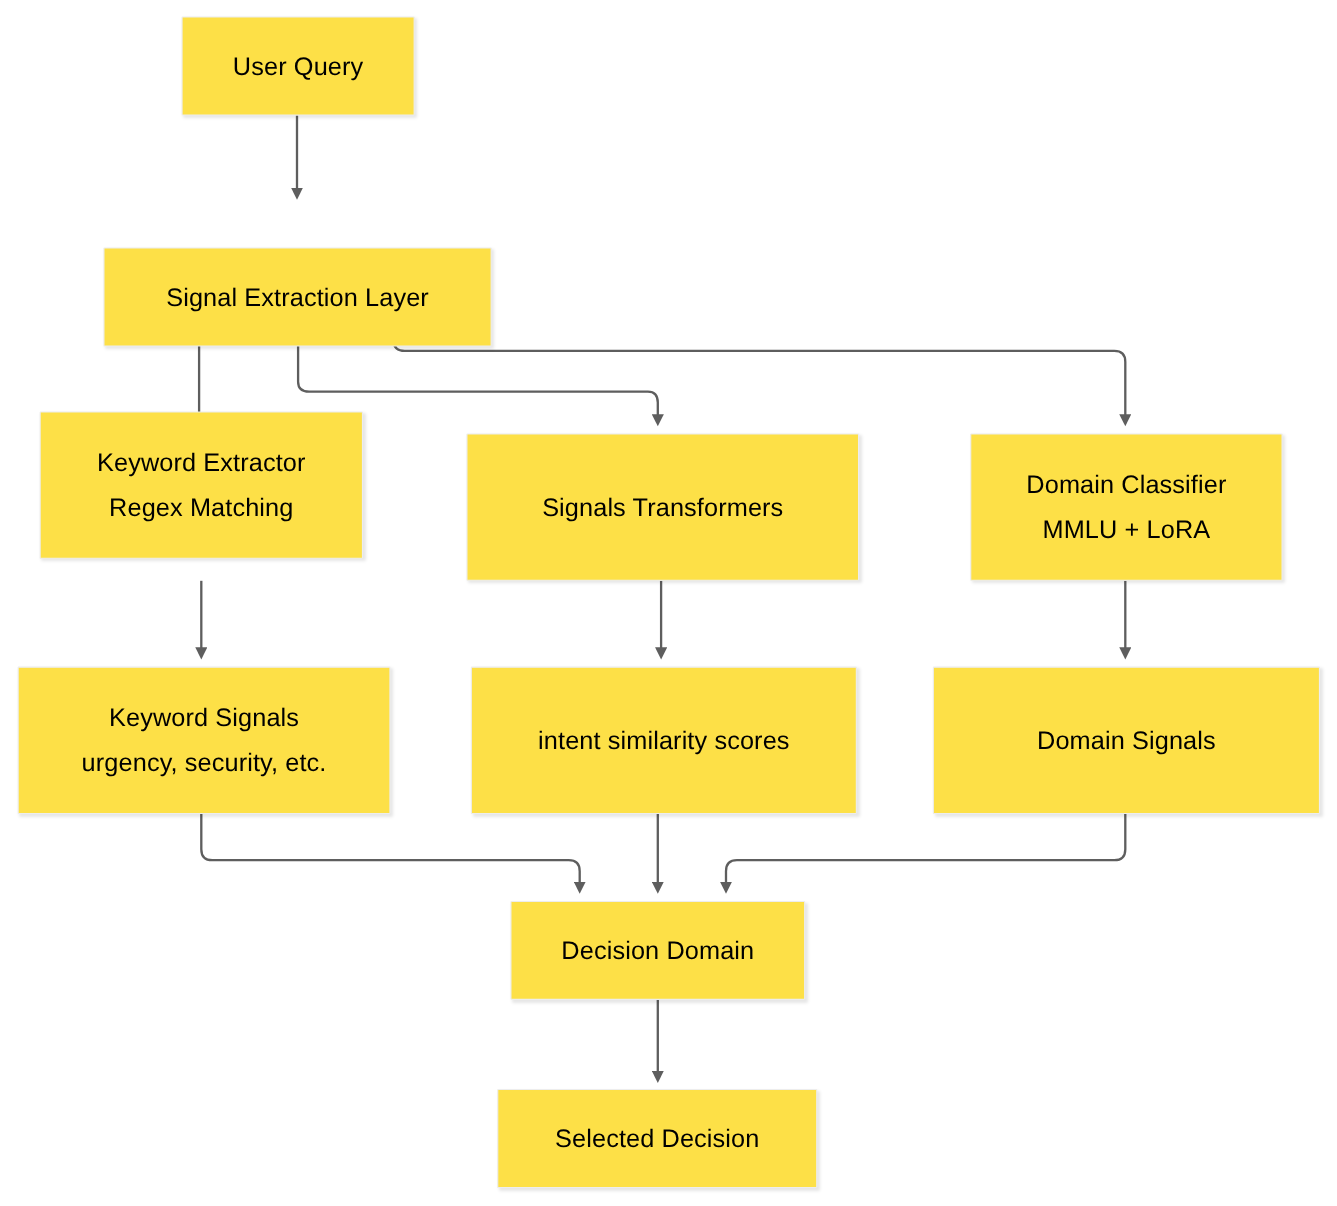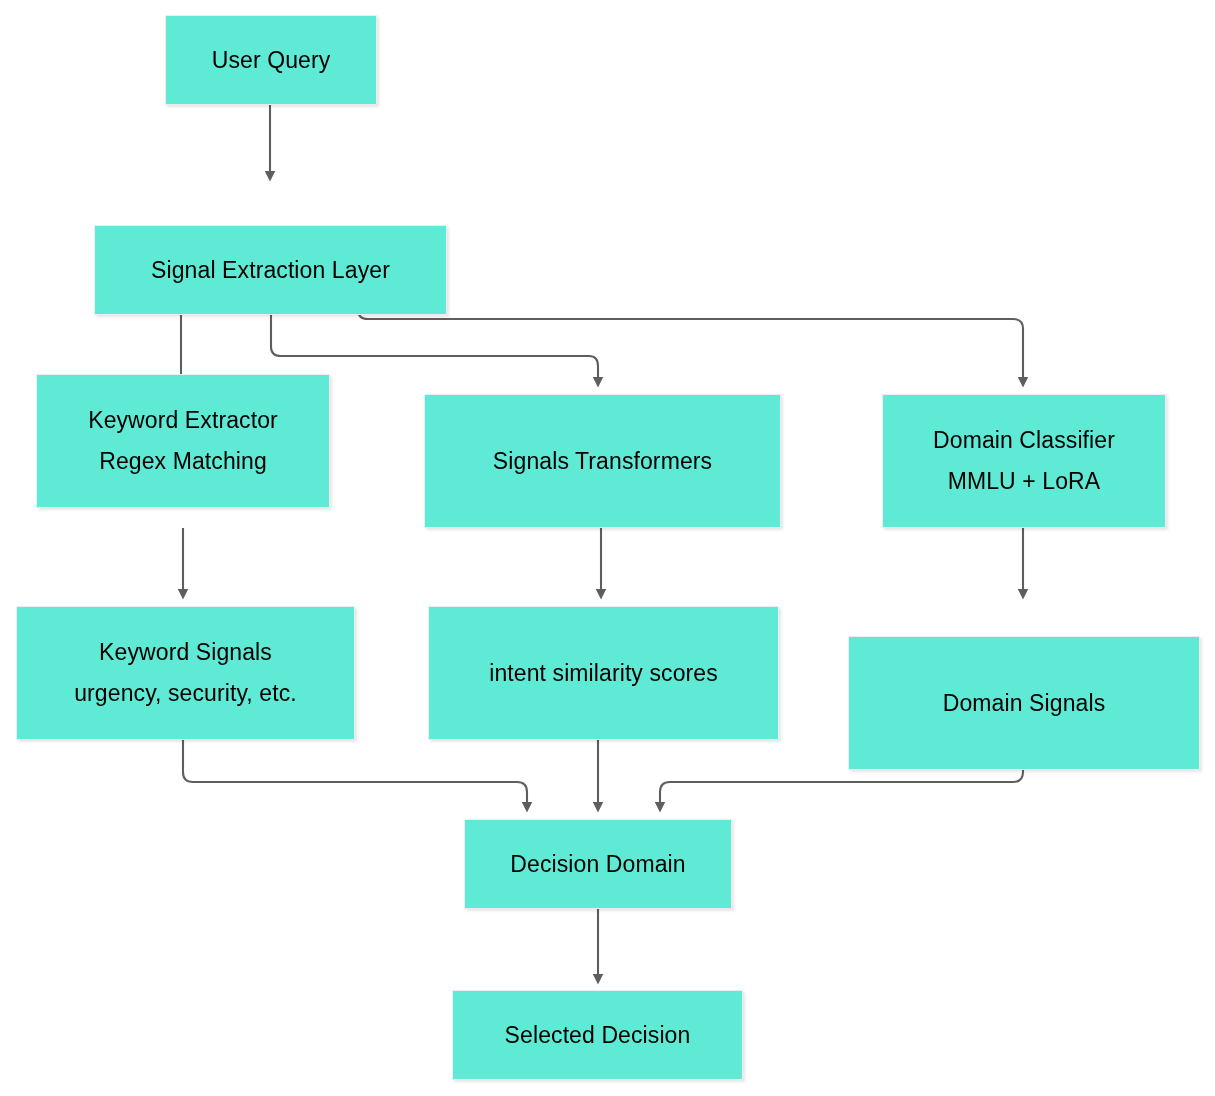--- a/index.html
+++ b/index.html
@@ -24,21 +24,21 @@
     position: absolute;
     left: 0;
     top: 0;
     width: 1215px;
     height: 1096px;
     pointer-events: none;
   }
   .node {
     position: absolute;
     box-sizing: border-box;
-    background: #5eead4;
+    background: #fde047;
     border: 1px solid #EDEDED;
     border-radius: 1px;
     box-shadow: 2px 2px 3px rgba(0,0,0,0.10);
     display: flex;
     flex-direction: column;
     align-items: center;
     justify-content: center;
     text-align: center;
     color: #000000;
     font-size: 23px;
@@ -112,21 +112,21 @@
 
   <div class="node" style="left: 16px; top: 606px; width: 339px; height: 134px;">
     <span class="line-1">Keyword Signals</span>
     <span class="line-2">urgency, security, etc.</span>
   </div>
 
   <div class="node" style="left: 428px; top: 606px; width: 351px; height: 134px;">
     <span class="line-2">intent similarity scores</span>
   </div>
 
-  <div class="node" style="left: 848px; top: 636px; width: 352px; height: 134px;">
+  <div class="node" style="left: 848px; top: 606px; width: 352px; height: 134px;">
     <span class="line-1">Domain Signals</span>
   </div>
 
   <div class="node" style="left: 464px; top: 819px; width: 268px; height: 90px;">
     <span class="line-1">Decision Domain</span>
   </div>
 
   <div class="node" style="left: 452px; top: 990px; width: 291px; height: 90px;">
     <span class="line-1">Selected Decision</span>
   </div>

